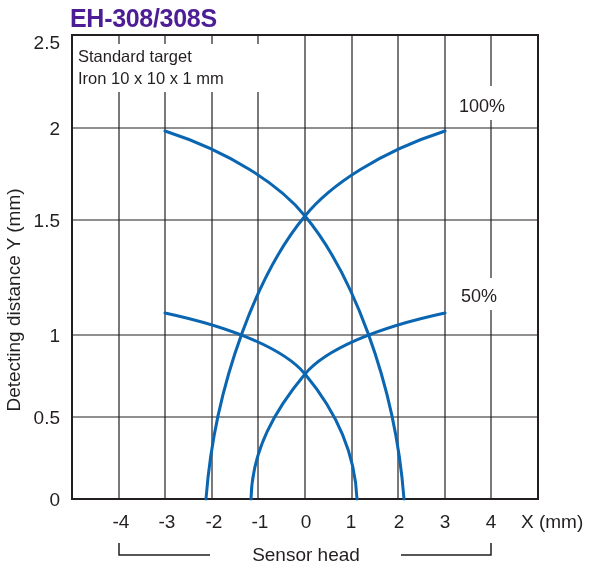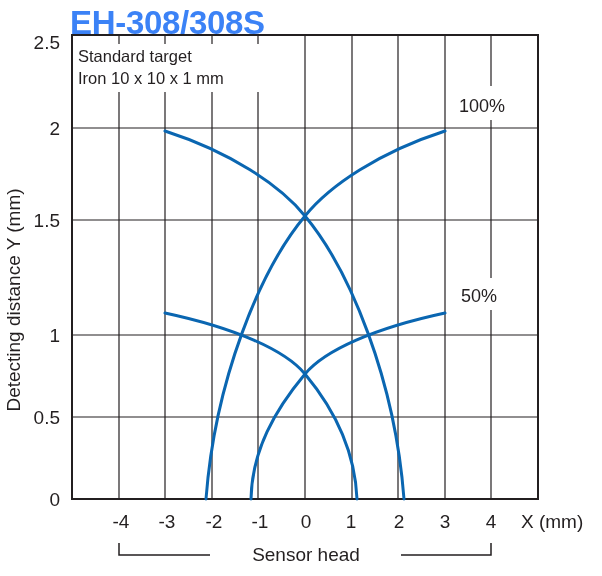--- a/index.html
+++ b/index.html
@@ -1,19 +1,19 @@
 <!DOCTYPE html>
 <html><head>
 <meta charset="utf-8">
 <style>
   html, body { margin: 0; padding: 0; background: #ffffff; }
   body { width: 602px; height: 576px; position: relative; overflow: hidden;
          font-family: "Liberation Sans", sans-serif; color: #231f20; }
-  .title { position: absolute; left: 70px; top: 4px; font-size: 33px; font-weight: bold;
-           color: #3b82f6; letter-spacing: -0.3px; }
+  .title { position: absolute; left: 70px; top: 4px; font-size: 25px; font-weight: bold;
+           color: #4c1d95; letter-spacing: -0.3px; }
   svg { position: absolute; left: 0; top: 0; }
   .ytick, .xtick, .lbl { font-family: "Liberation Sans", sans-serif; fill: #231f20; }
 </style>
 </head>
 <body>
 
 <div class="title">EH-308/308S</div>
 
 <svg width="602" height="576" viewBox="0 0 602 576">
 

